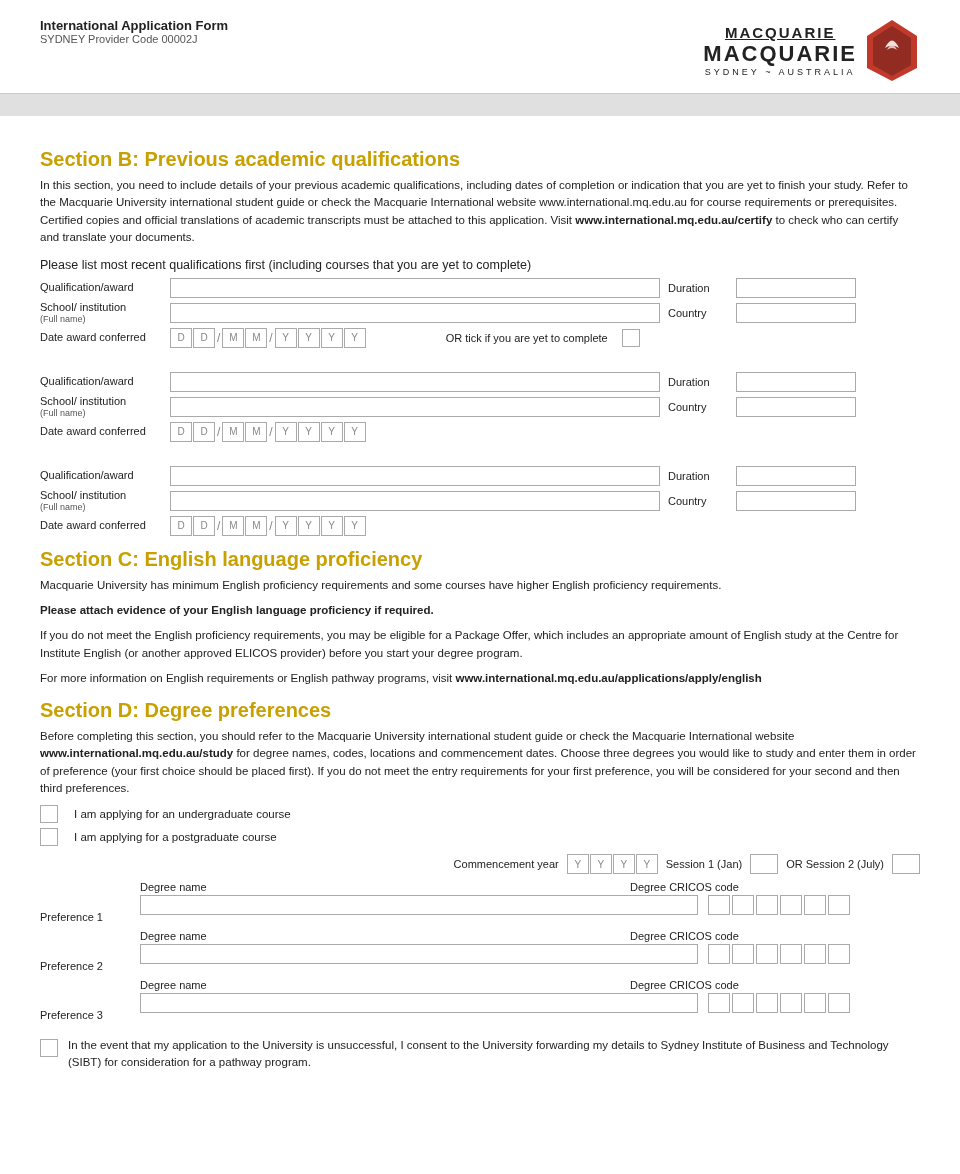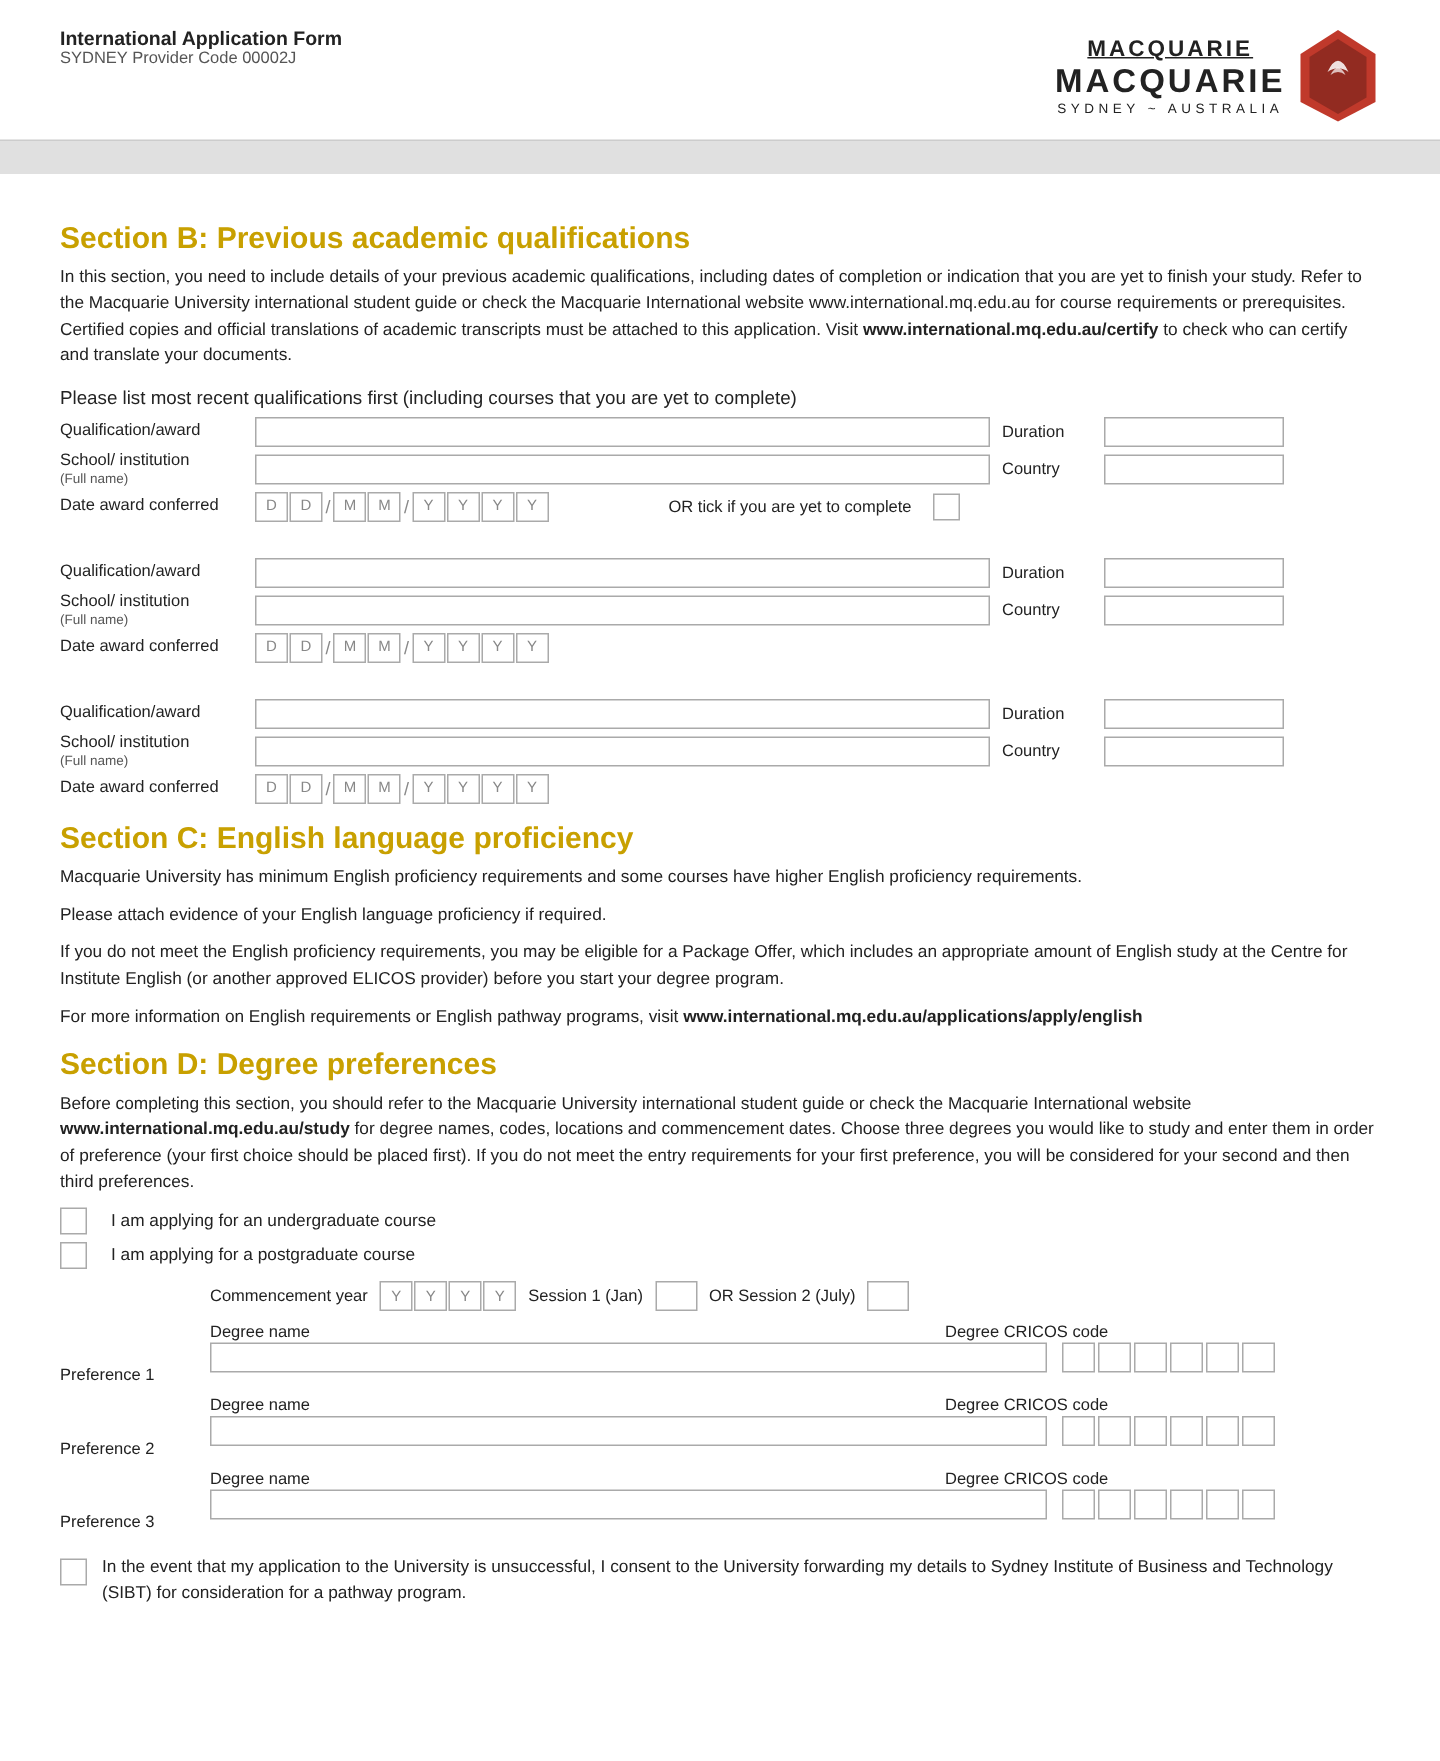--- a/index.html
+++ b/index.html
@@ -187,20 +187,21 @@
     .checkbox-row .tick-box {
       margin-right: 8px;
     }
     
     .commence-row {
       display: flex;
       align-items: center;
       margin: 8px 0 6px 100px;
       gap: 8px;
       font-size: 11px;
+      justify-content: flex-end;
     }
     .commence-year {
       display: flex;
       gap: 1px;
     }
     .session-box {
       border: 1px solid #aaa;
       width: 28px;
       height: 20px;
       background: #fff;
@@ -243,21 +244,21 @@
       margin-left: 10px;
     }
     
     .qual-divider {
       height: 12px;
     }
     .bold-link {
       font-weight: bold;
     }
     .section-c-bold {
-      font-weight: normal;
+      font-weight: bold;
     }
   </style>
 </head>
 <body>
 
 <div class="page">
 
   <div class="header">
     <div class="header-left">
       <div class="form-title">International Application Form</div>

